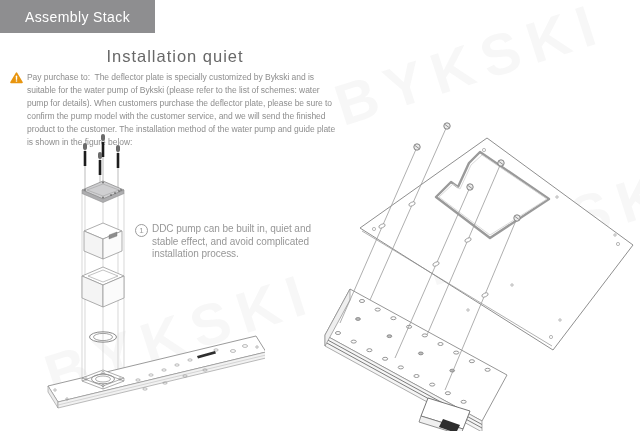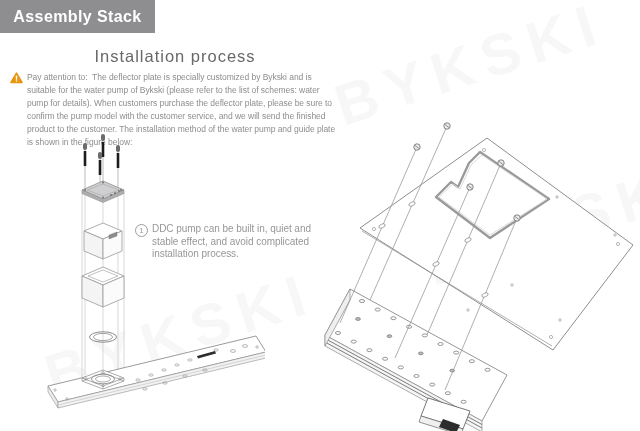--- a/index.html
+++ b/index.html
@@ -5,21 +5,21 @@
   html,body{margin:0;padding:0;background:#e9e9e9;}
   .canvas{
     position:relative;width:640px;height:431px;background:#ffffff;
     font-family:"Liberation Sans","DejaVu Sans",sans-serif;overflow:hidden;
   }
   
   .hdr-box{
     position:absolute;left:0;top:0;width:155px;height:33px;background:#8e8e90;
     display:flex;align-items:center;justify-content:center;
   }
-  .hdr-box span{color:#ffffff;font-size:16px;font-weight:700;letter-spacing:.4px;}
+  .hdr-box span{color:#ffffff;font-size:14px;font-weight:400;letter-spacing:.4px;}
   .hdr-notice{
     position:absolute;left:161px;top:4px;width:474px;margin:0;
     color:#141414;font-size:9.4px;font-weight:700;line-height:11.8px;letter-spacing:-.05px;
   }
   
   .inst-title{
     position:absolute;left:10px;top:47px;width:330px;margin:0;text-align:center;
     color:#686868;font-size:16.5px;font-weight:400;letter-spacing:1px;
   }
   
@@ -52,29 +52,29 @@
 <div class="canvas">
 
   <div class="wm" style="left:330px;top:30px;">BYKSKI</div>
   <div class="wm" style="left:420px;top:190px;">BYKSKI</div>
   <div class="wm" style="left:40px;top:300px;">BYKSKI</div>
 
   <div class="hdr-box">
     <span>Assembly Stack</span>
   </div>
 
-  <h2 class="inst-title">Installation process</h2>
+  <h2 class="inst-title">Installation quiet</h2>
 
   <div class="attention">
     <svg class="warn-icon" width="13" height="12" viewBox="0 0 13 12">
       <path d="M6.5 1.2 L12 10.4 L1 10.4 Z" fill="#e8950f" stroke="#e8950f" stroke-width="1.6" stroke-linejoin="round"></path>
       <line x1="6.5" y1="4.3" x2="6.5" y2="7.3" stroke="#ffffff" stroke-width="1.4" stroke-linecap="round"></line>
       <circle cx="6.5" cy="9" r="0.8" fill="#ffffff"></circle>
     </svg>
-    <span>Pay attention to:</span>&nbsp;
+    <span>Pay purchase to:</span>&nbsp;
     <span>The deflector plate is specially customized by Bykski and is suitable for the water pump of Bykski (please refer to the list of schemes: water pump for details). When customers purchase the deflector plate, please be sure to confirm the pump model with the customer service, and we will send the finished product to the customer. The installation method of the water pump and guide plate is shown in the figure below:</span>
   </div>
 
   <span class="note-num">1</span>
   <p class="note-text">DDC pump can be built in, quiet and stable effect, and avoid complicated installation process.</p>
 
   <svg class="diagram diag-left" width="240" height="306" viewBox="0 0 240 306">
 
     <g stroke="#c7c7c7" stroke-width="0.7">
       <line x1="57" y1="68" x2="57" y2="252"></line>

